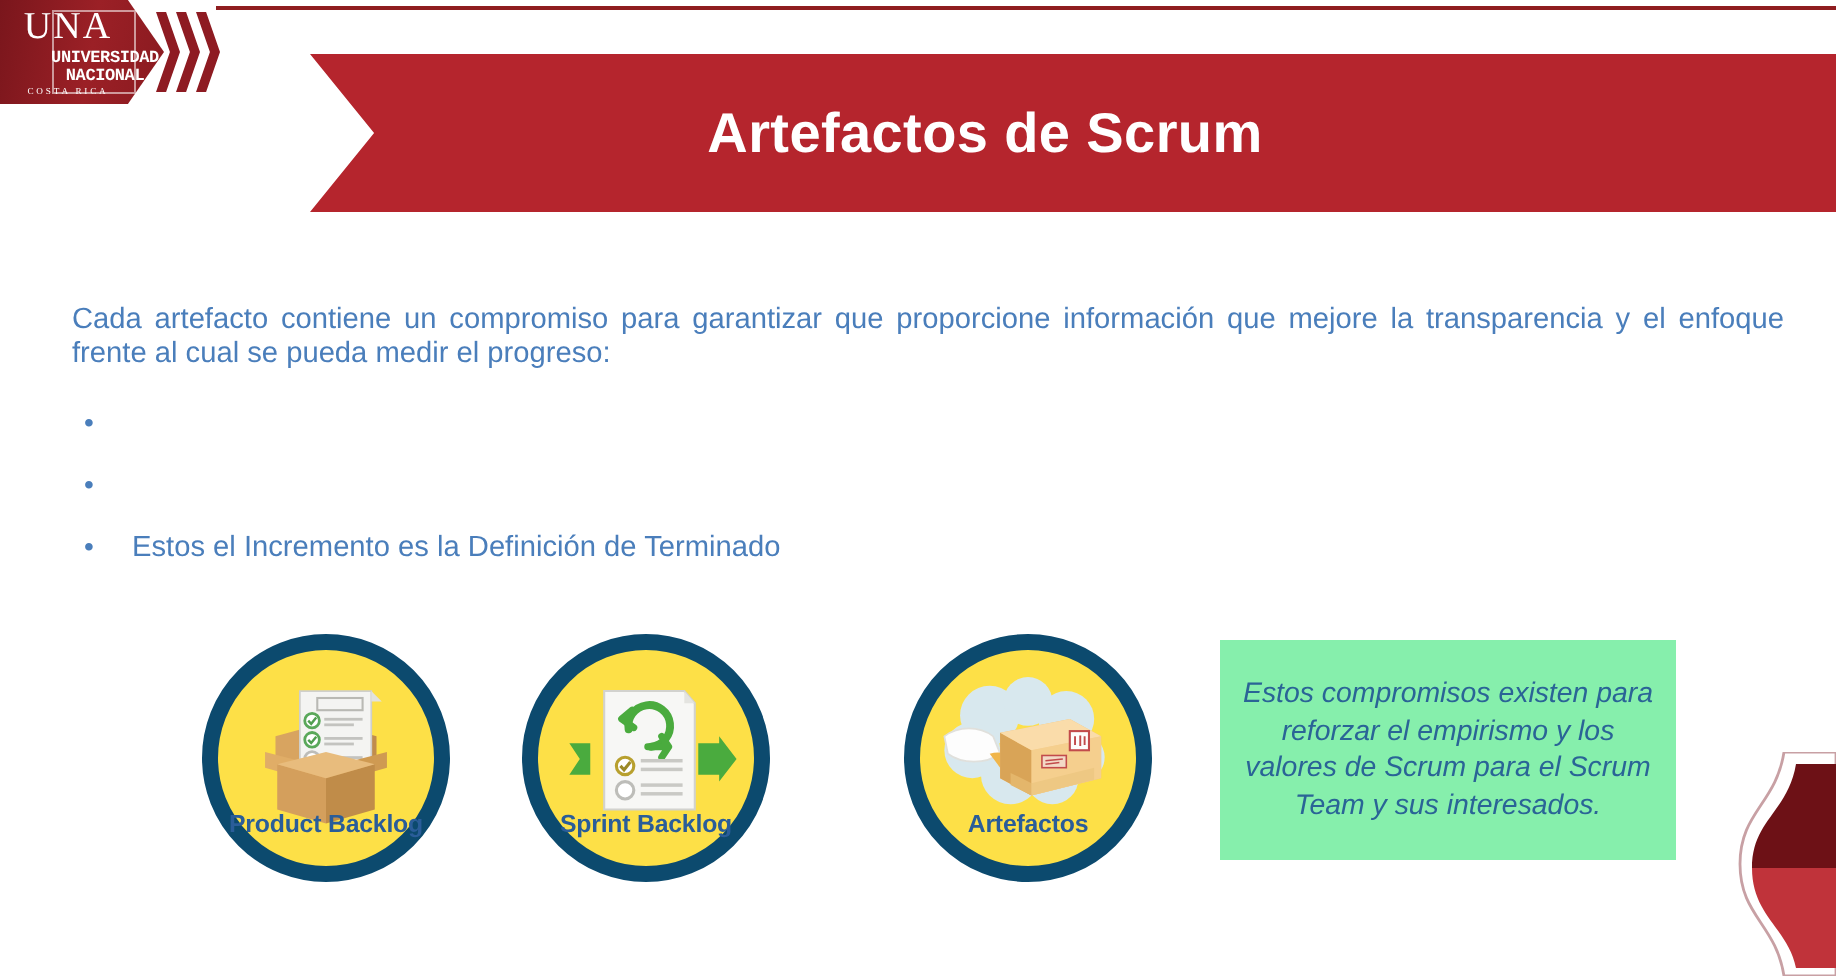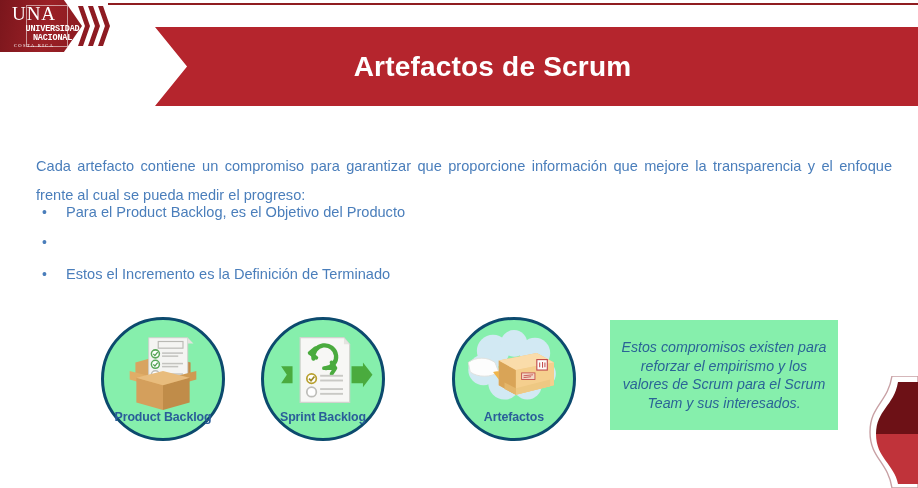--- a/index.html
+++ b/index.html
@@ -114,21 +114,21 @@
   }
 
   
   .lead {
     position: absolute;
     left: 36px;
     top: 152px;
     width: 856px;
     color: #4a7ebb;
     font-size: 14.6px;
-    line-height: 29px;
+    line-height: 17px;
     text-align: justify;
   }
 
   
   .bullets {
     position: absolute;
     left: 42px;
     top: 204px;
     width: 620px;
   }
@@ -146,23 +146,23 @@
     font-size: 14px;
     line-height: 1;
   }
 
   
   .circle {
     position: absolute;
     width: 124px;
     height: 124px;
     border-radius: 50%;
-    border: 3px solid #0c4a6e;
-    box-sizing: border-box;
-    background: #86efac;
+    border: 8px solid #0c4a6e;
+    box-sizing: border-box;
+    background: #fde047;
   }
   .circle .label {
     position: absolute;
     left: 0;
     right: 0;
     bottom: 14px;
     text-align: center;
     font-size: 12.4px;
     font-weight: bold;
     color: #2a5d99;
@@ -231,21 +231,20 @@
 
 <div class="title-ribbon">
   <span class="title-text">Artefactos de Scrum</span>
 </div>
 
 <div class="lead">Cada artefacto contiene un compromiso para garantizar que proporcione información que mejore la transparencia y el enfoque frente al cual se pueda medir el progreso:</div>
 
 <div class="bullets">
   <div class="bullet-row">
     <span class="bullet-dot">•</span>
-    <span>Para el Product Backlog, es el Objetivo del Producto</span>
   </div>
   <div class="bullet-row">
     <span class="bullet-dot">•</span>
   </div>
   <div class="bullet-row">
     <span class="bullet-dot">•</span>
     <span>Estos el Incremento es la Definición de Terminado</span>
   </div>
 </div>
 

